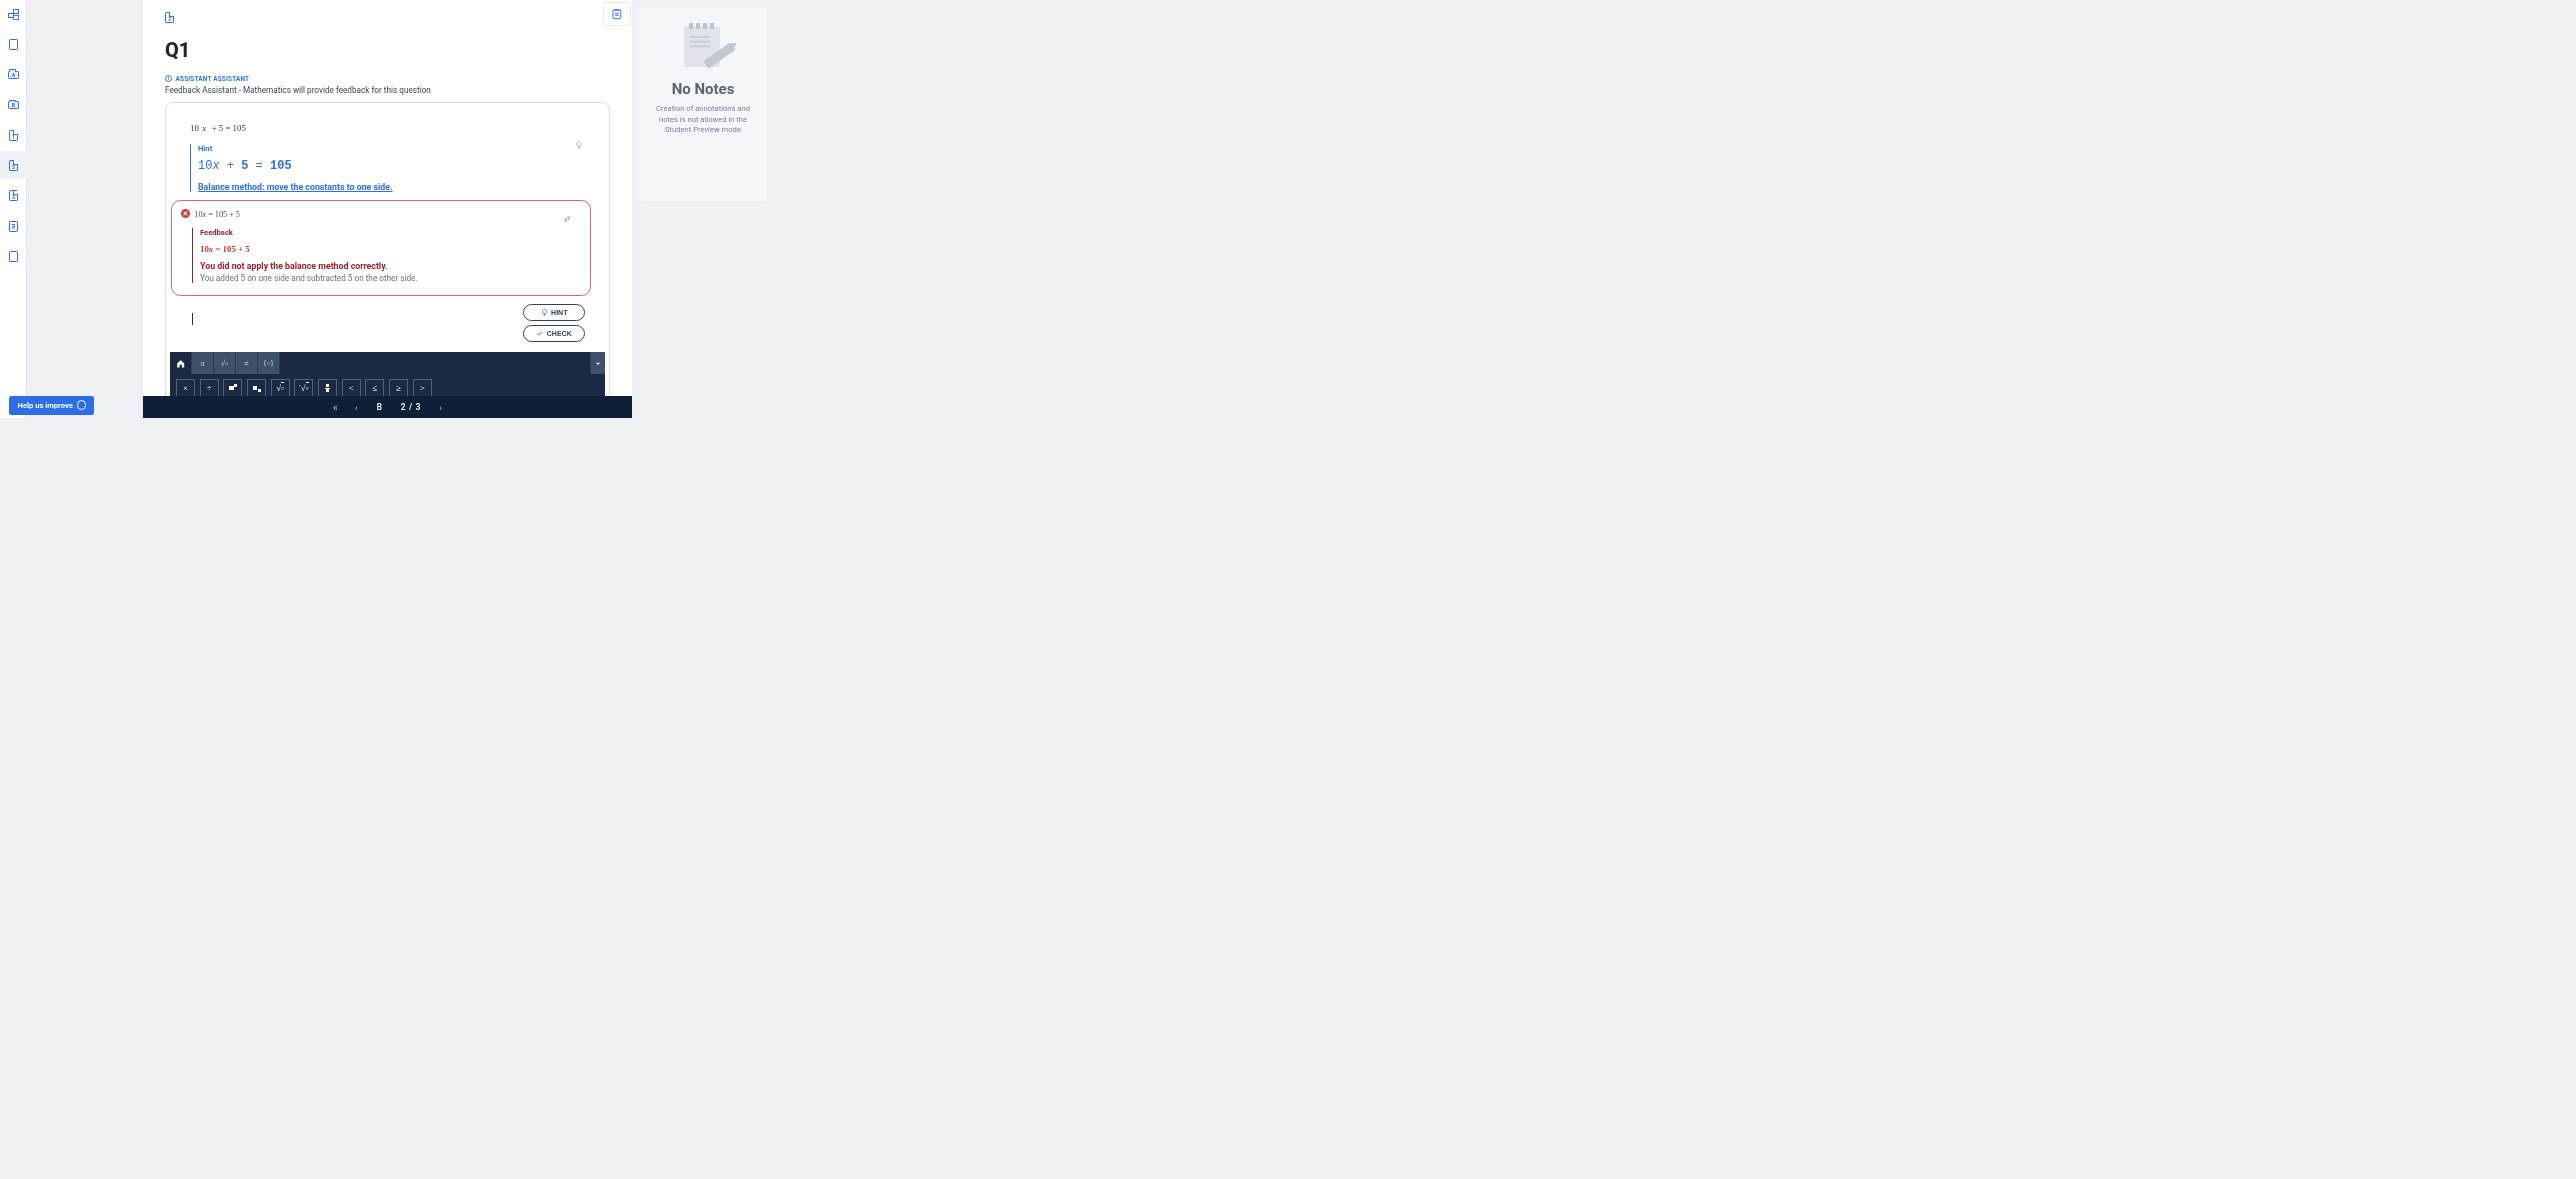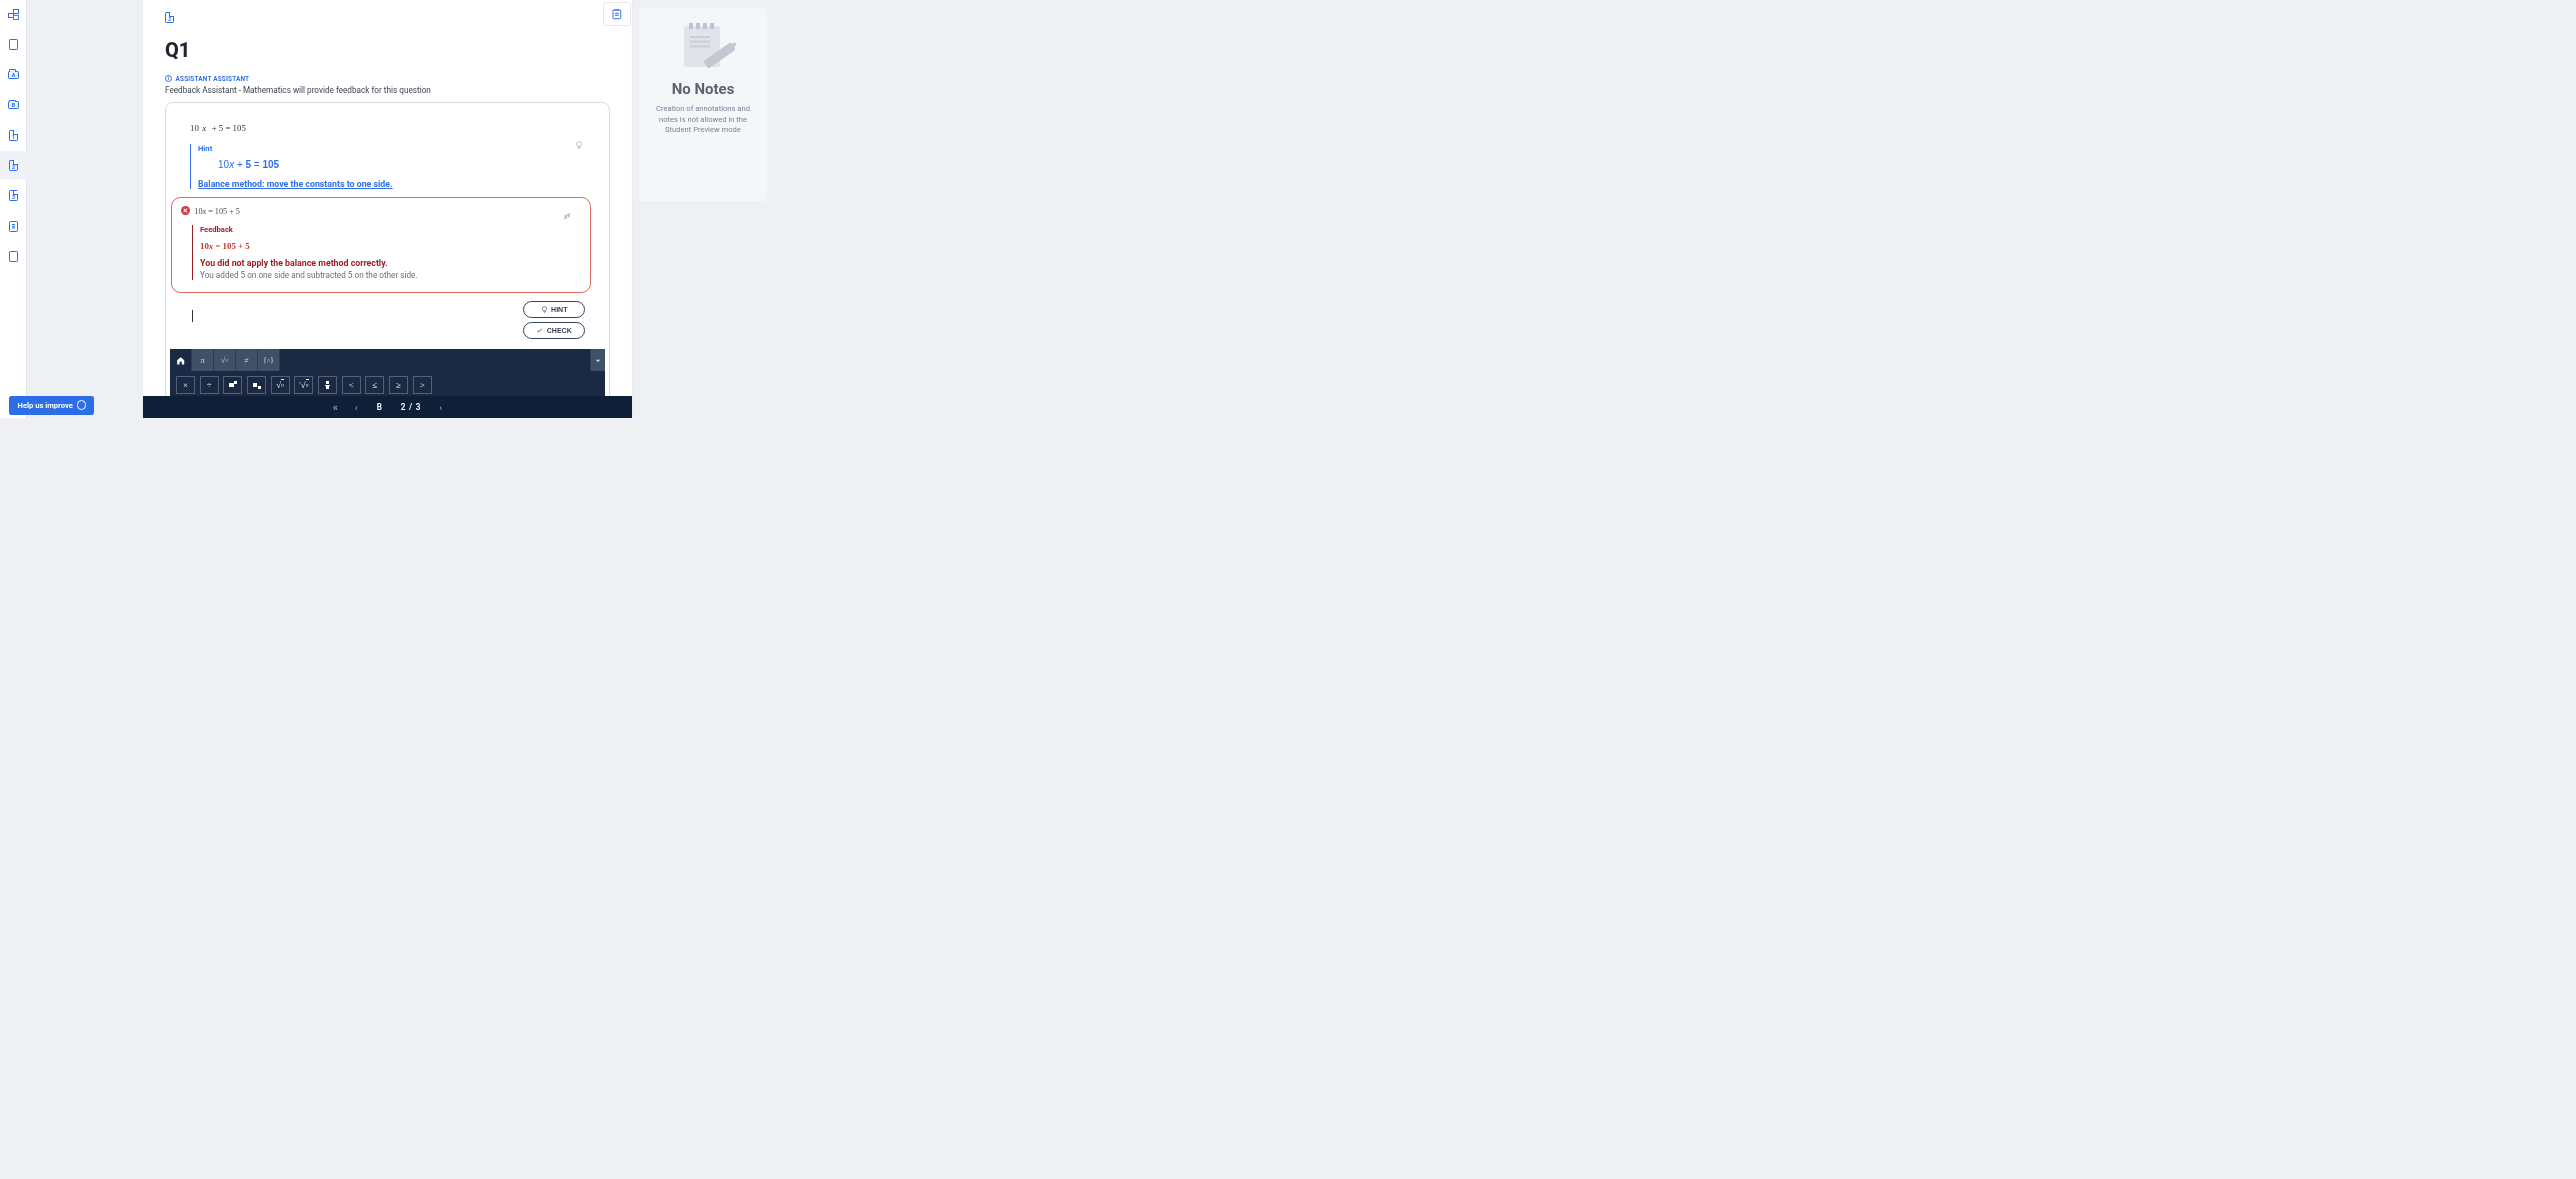--- a/index.html
+++ b/index.html
@@ -132,23 +132,22 @@
   position: relative;
 }
 .hint-block .label {
   color: #2f6fea;
   font-weight: 700;
   font-size: 7.6px;
   margin-bottom: 5.9px;
 }
 .hint-block .eqn-blue {
   color: #2f6fea;
-  font-family: Liberation Sans, sans-serif;
-  font-size: 10px;
-  margin-left: 20px;
+  font-family: Liberation Mono, monospace;
+  font-size: 12px;
 }
 .hint-block .eqn-blue b { color: #2f6fea; font-weight:700; }
 .hint-block .hint-text {
   color: #2f6fea;
   font-weight: 700;
   font-size: 8.8px;
   margin-top: 9.4px;
   text-decoration: underline;
 }
 .feedback-wrap {

